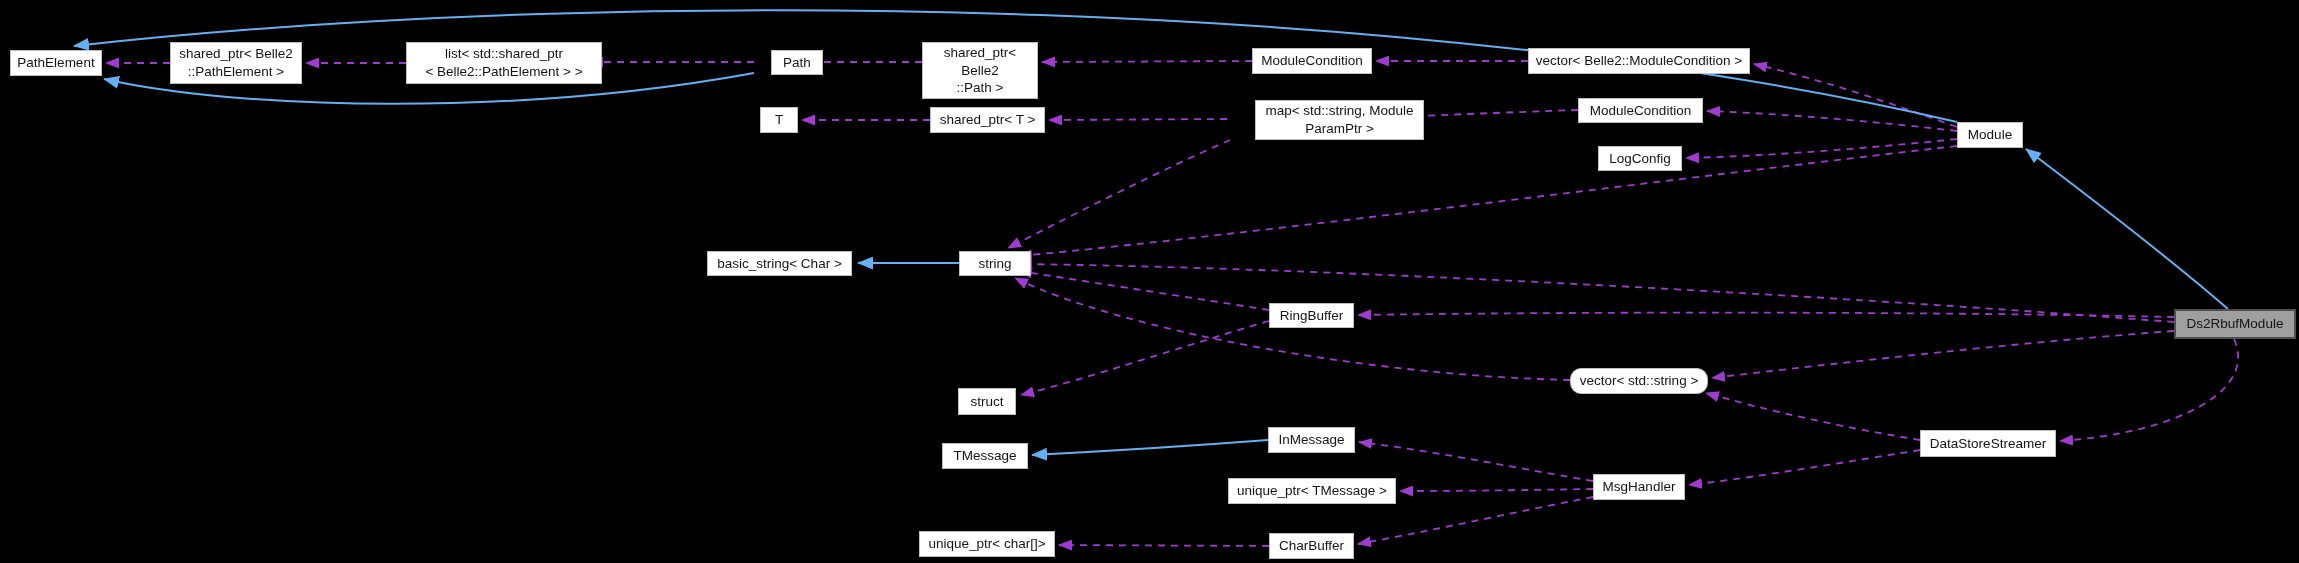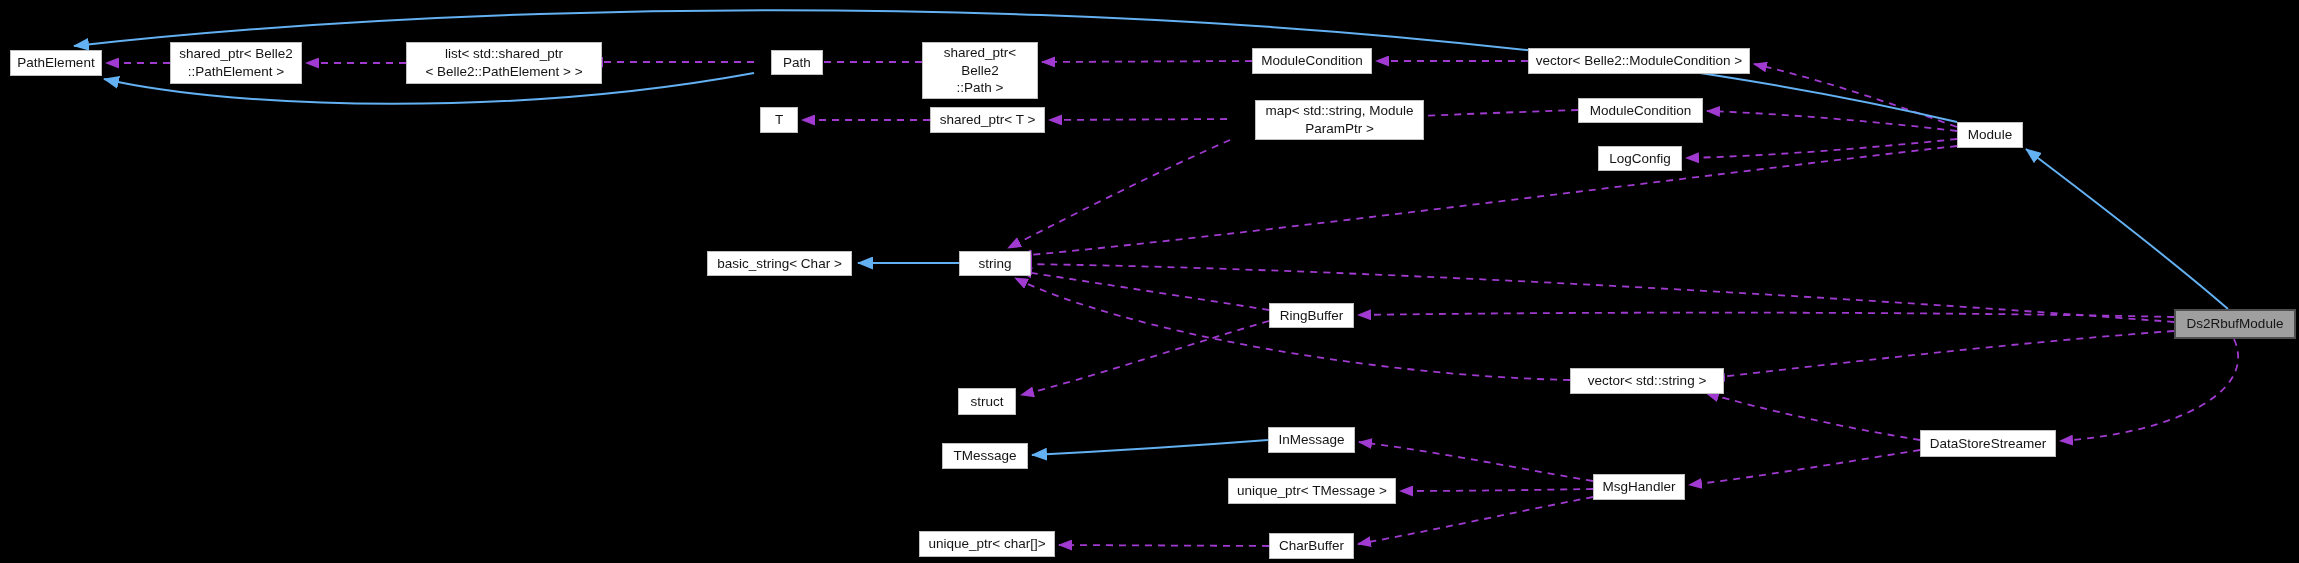--- a/index.html
+++ b/index.html
@@ -104,19 +104,19 @@
 ParamPtr &gt;</div>
     <div class="node" style="left: 1578px; top: 98px; width: 125px; min-height: 25px;">ModuleCondition</div>
     <div class="node" style="left: 1598px; top: 146px; width: 84px; min-height: 25px;">LogConfig</div>
     <div class="node" style="left: 707px; top: 251px; width: 145px; min-height: 25px;">basic_string&lt; Char &gt;</div>
     <div class="node" style="left: 959px; top: 251px; width: 72px; min-height: 25px;">string</div>
     <div class="node" style="left: 1269px; top: 303px; width: 85px; min-height: 25px;">RingBuffer</div>
     <div class="node highlight" style="left: 2174px; top: 309px; width: 122px; min-height: 30px;">Ds2RbufModule</div>
     <div class="node" style="left: 958px; top: 388px; width: 58px; min-height: 27px;">struct</div>
     <div class="node" style="left: 942px; top: 443px; width: 86px; min-height: 26px;">TMessage</div>
     <div class="node" style="left: 1268px; top: 427px; width: 87px; min-height: 26px;">InMessage</div>
-    <div class="node" style="left: 1570px; top: 368px; width: 154px; min-height: 26px;">vector&lt; std::string &gt;</div>
+    <div class="node" style="left: 1570px; top: 368px; width: 138px; min-height: 26px; border-radius: 11px;">vector&lt; std::string &gt;</div>
     <div class="node" style="left: 1228px; top: 478px; width: 168px; min-height: 26px;">unique_ptr&lt; TMessage &gt;</div>
     <div class="node" style="left: 1593px; top: 474px; width: 92px; min-height: 26px;">MsgHandler</div>
     <div class="node" style="left: 1920px; top: 430px; width: 136px; min-height: 27px;">DataStoreStreamer</div>
     <div class="node" style="left: 919px; top: 531px; width: 136px; min-height: 26px;">unique_ptr&lt; char[]&gt;</div>
     <div class="node" style="left: 1269px; top: 533px; width: 85px; min-height: 26px;">CharBuffer</div>
   </div>
 
 </body></html>

